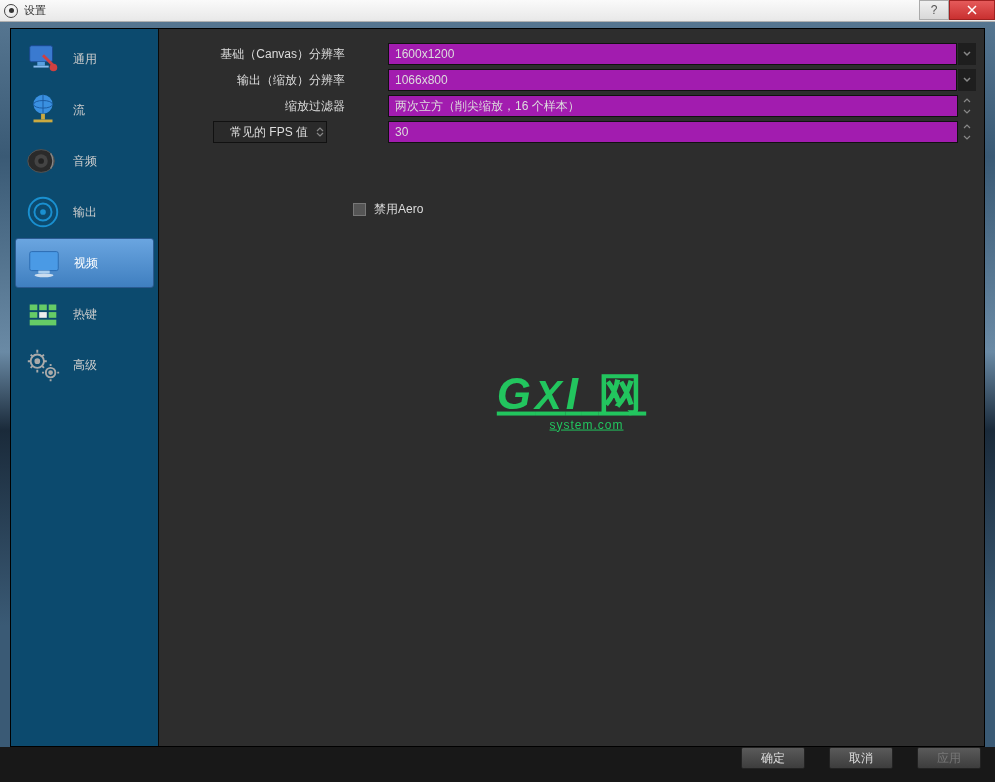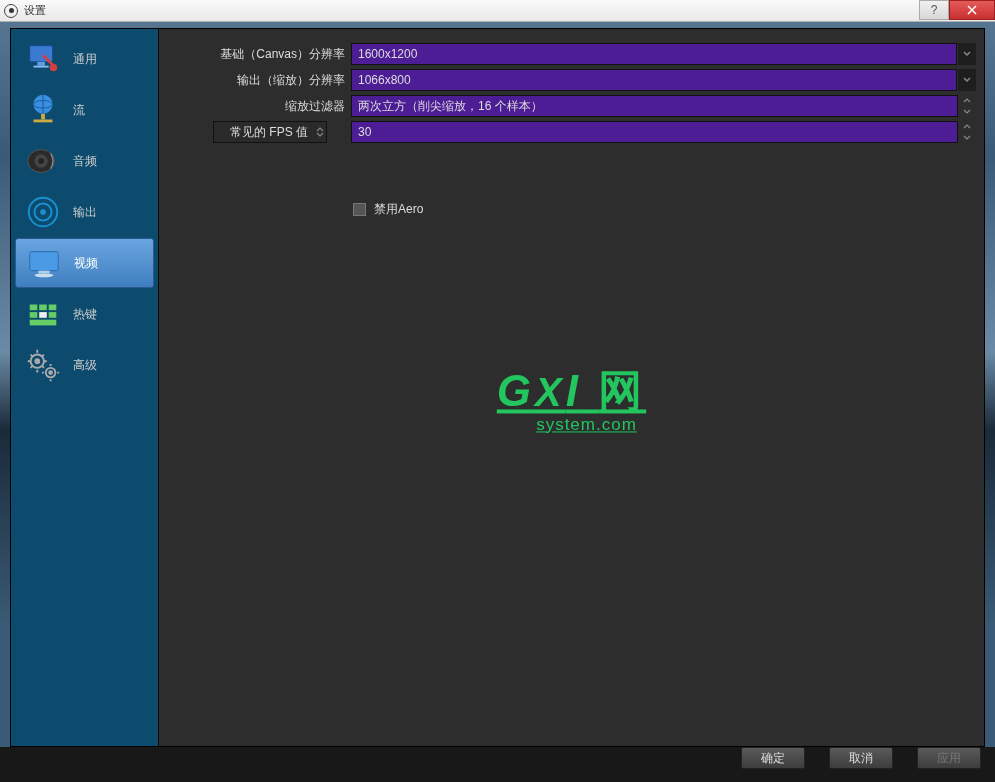--- a/index.html
+++ b/index.html
@@ -70,24 +70,25 @@
   }
   .form-row {
     display:flex; align-items:center; height:26px; margin-bottom:0;
   }
   .form-label {
     width:184px; text-align:right; color:#ddd;
     padding-right:6px; font-size:12px;
   }
   .form-field {
     flex:1; height:22px;
-    background:#4c1d95; border:1px solid #111;
+    background:#a21caf; border:1px solid #111;
     color:#ddd; padding:0 6px; font-size:12px;
     display:flex; align-items:center; justify-content:space-between;
     margin-right:2px;
+    margin-left:37px;
   }
   .dd-arrow {
     width:18px; height:22px; background:#1e1e1e;
     display:flex; align-items:center; justify-content:center; margin-left:-1px;
   }
   .dd-arrow svg { stroke:#888; }
   .spinner {
     width:14px; display:flex; flex-direction:column; margin-right:2px;
   }
   .spin-btn { height:11px; display:flex; align-items:center; justify-content:center; }
@@ -104,21 +105,21 @@
   }
   .checkbox {
     width:13px; height:13px; border:1px solid #777; background:#555;
   }
   .watermark {
     position:absolute; left:50%; top:50%; transform:translate(-50%,-35%);
     color:#22c55e; text-align:center; pointer-events:none;text-decoration:underline;
   }
   .wm-big { font-size:44px; font-weight:bold; font-style:italic; letter-spacing:4px; }
   .wm-big .ch { font-style:normal; }
-  .wm-small { font-size:17px; letter-spacing:1px; margin-top:-6px; padding-left:30px;}
+  .wm-small { font-size:12px; letter-spacing:1px; margin-top:-6px; padding-left:30px;}
   .footer {
     position:absolute; left:0; right:0; bottom:0; height:35px;
     display:flex; justify-content:flex-end; align-items:flex-start;
     padding:0 14px; gap:24px;
     background:#181818;
   }
   .footer-btn {
     min-width:64px; height:22px;
     background:linear-gradient(#5a5a5a,#3d3d3d);
     border:1px solid #222; border-radius:2px;

